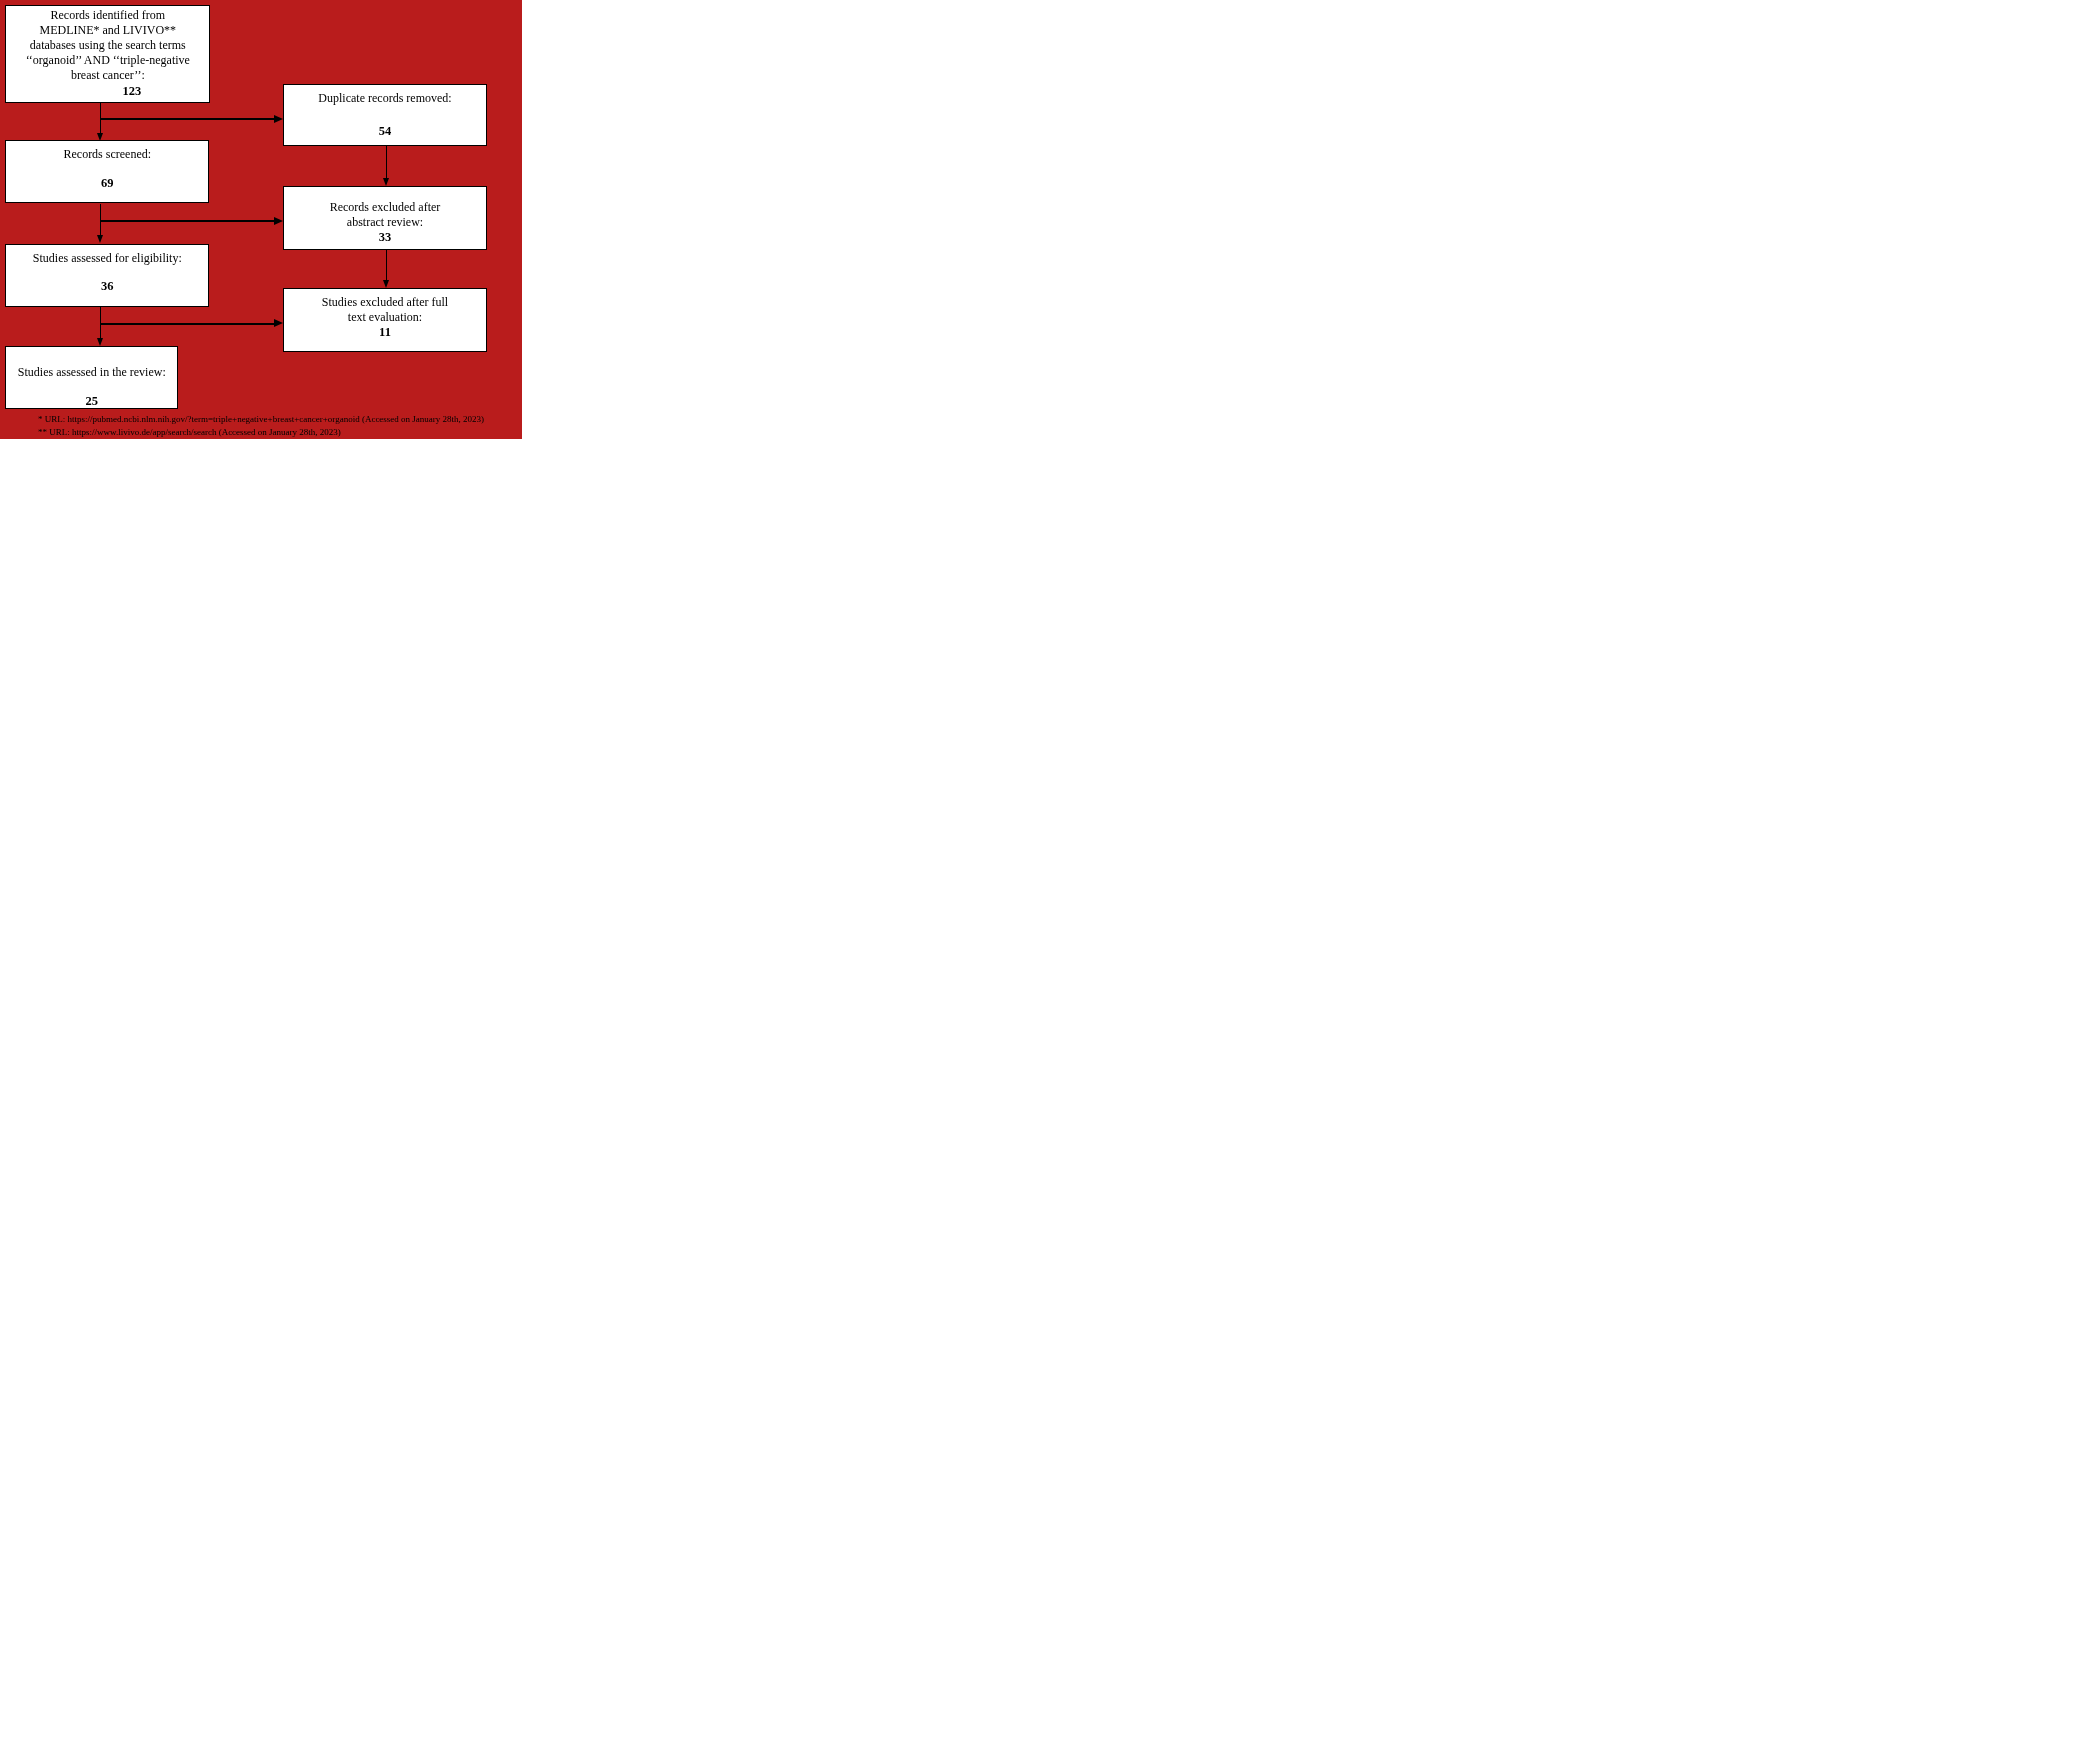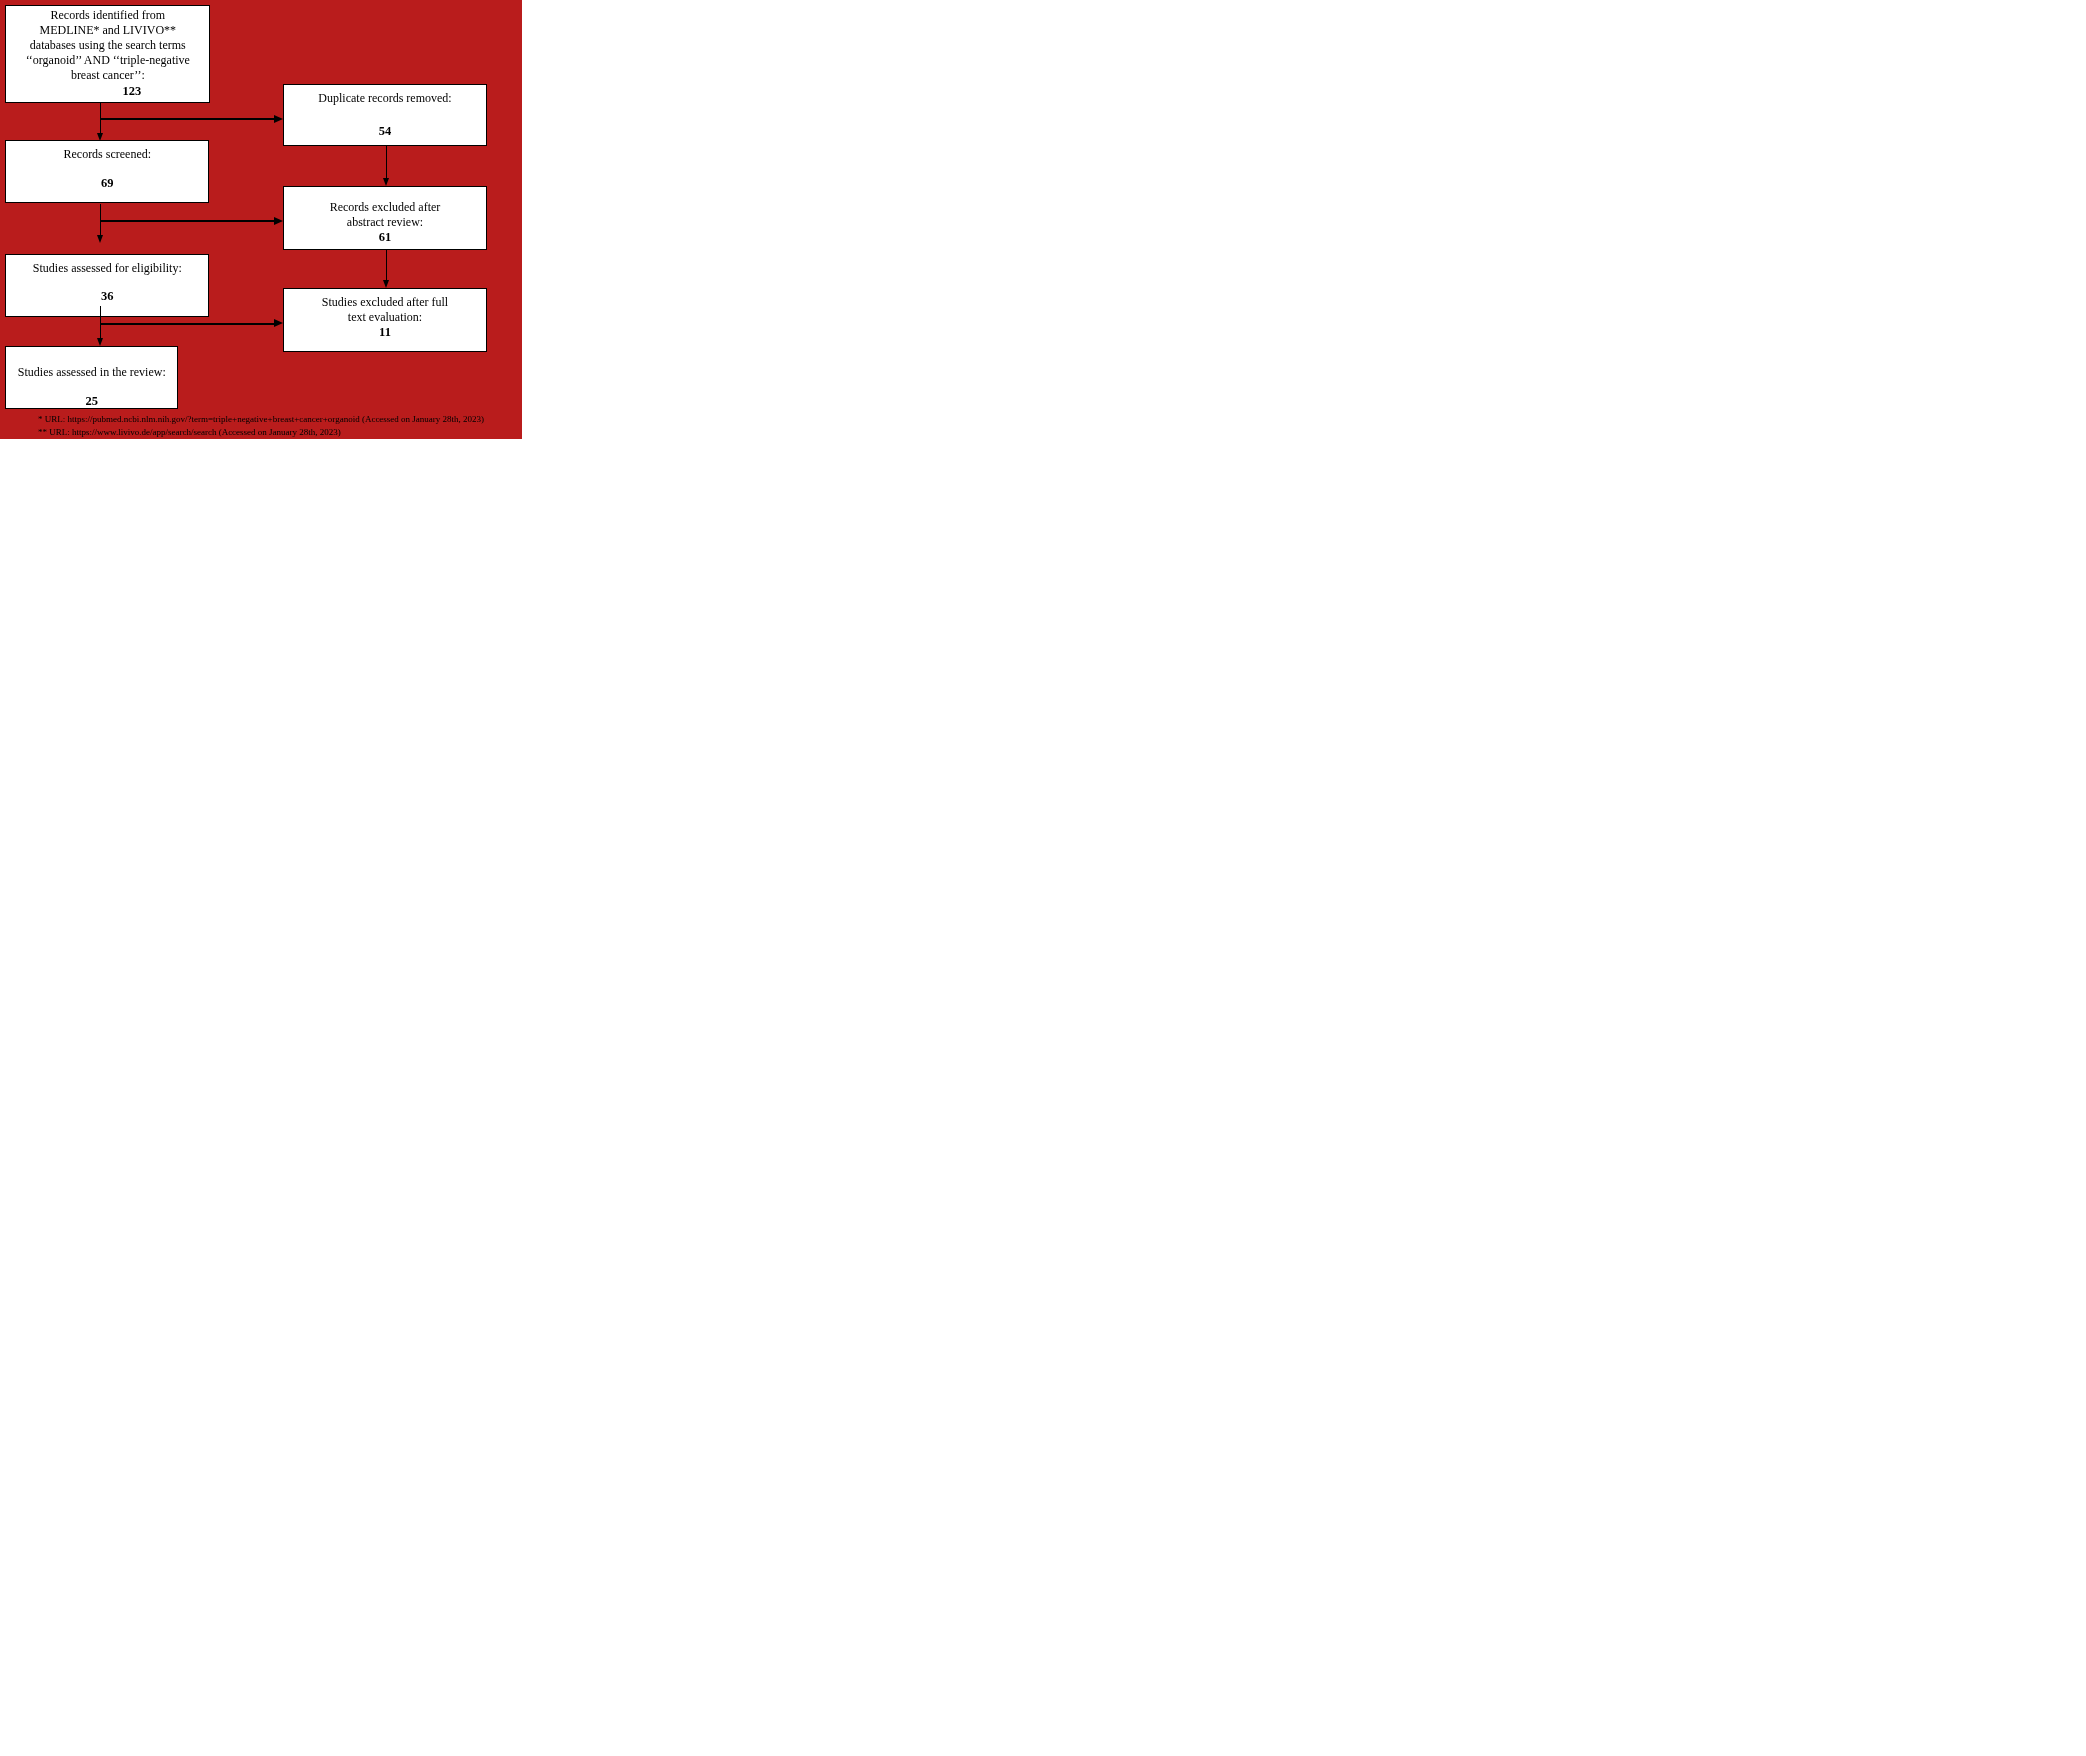--- a/index.html
+++ b/index.html
@@ -36,21 +36,21 @@
   
   .b-l1 { left: 5.3px;  top: 4.8px;  width: 205px; height: 98px;
           display: flex; flex-direction: column; justify-content: center; align-items: center; }
   .b-l1 .num { margin-top: 1px; margin-left: 48px; }
   .b-r1 { left: 283px; top: 84px; width: 204px; height: 62px; padding-top: 6.2px; }
   .b-r1 .num { margin-top: 18px; }
   .b-l2 { left: 5.3px;  top: 140px; width: 204px; height: 63px; padding-top: 6.2px; }
   .b-l2 .num { margin-top: 13.4px; }
   .b-r2 { left: 283px; top: 186px; width: 204px; height: 64px; padding-top: 13px; }
   .b-r2 .num { margin-top: 0px; }
-  .b-l3 { left: 5.3px;  top: 254px; width: 204px; height: 63px; padding-top: 6.2px; }
+  .b-l3 { left: 5.3px;  top: 244px; width: 204px; height: 63px; padding-top: 6.2px; }
   .b-l3 .num { margin-top: 12.5px; }
   .b-r3 { left: 283px; top: 288px; width: 204px; height: 64px; padding-top: 6.2px; }
   .b-r3 .num { margin-top: 0px; }
   .b-l4 { left: 5.3px;  top: 346px; width: 173px; height: 63px; padding-top: 18px; }
   .b-l4 .num { margin-top: 14.4px; font-family: Liberation Serif, serif; }
 
   
   .vline, .hline { position: absolute; background: #000000; }
   .vline { width: 1px; }
   .hline { height: 2.4px; }
@@ -124,21 +124,21 @@
   </div>
 
   <div class="box b-r1">
     <div class="label">Duplicate records removed:</div>
     <div class="num">54</div>
   </div>
 
   <div class="box b-r2">
     <div class="label">Records excluded after
 abstract review:</div>
-    <div class="num">61</div>
+    <div class="num">33</div>
   </div>
 
   <div class="box b-r3">
     <div class="label">Studies excluded after full
 text evaluation:</div>
     <div class="num">11</div>
   </div>
 
   <div class="vline v1"></div>
   <div class="head-down hd-v1"></div>

